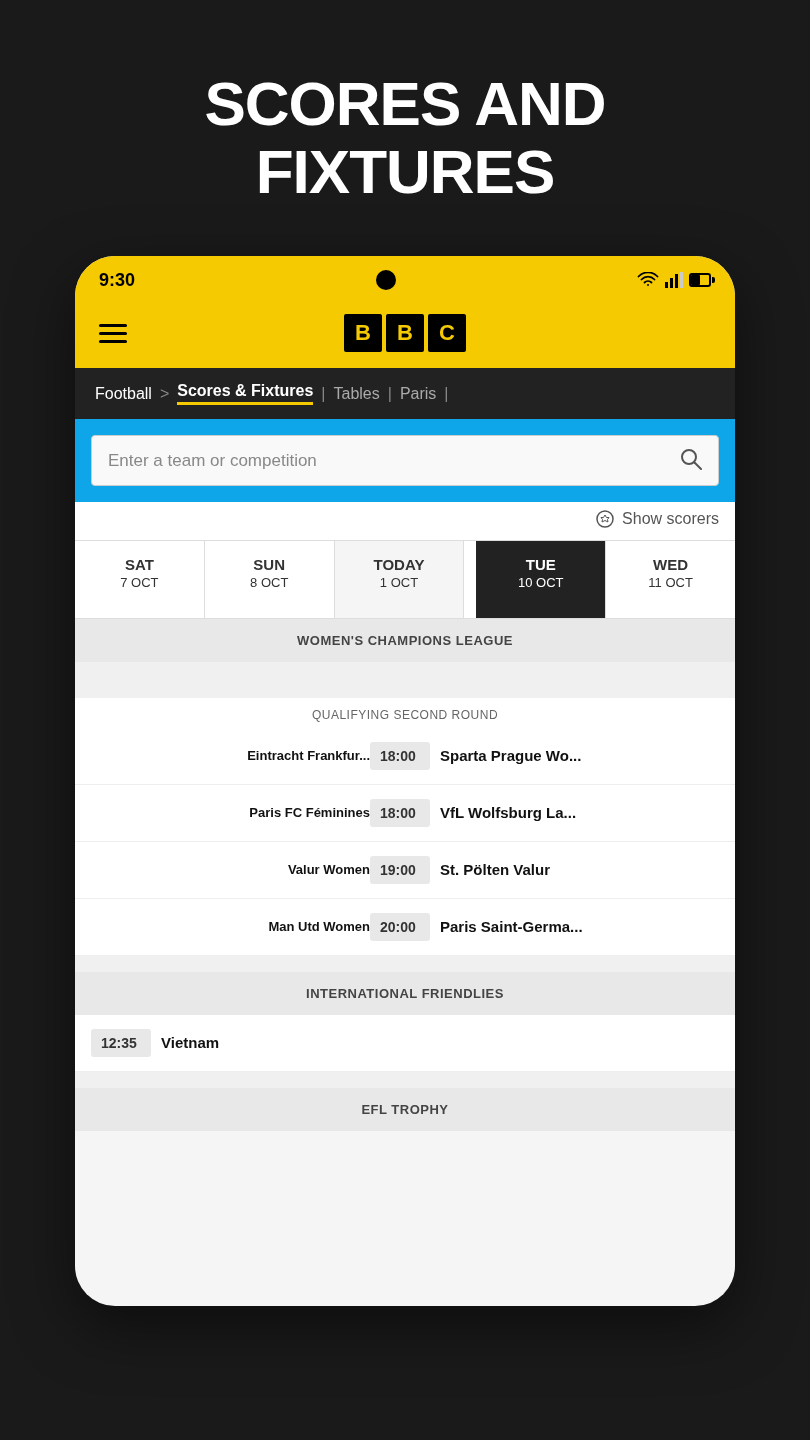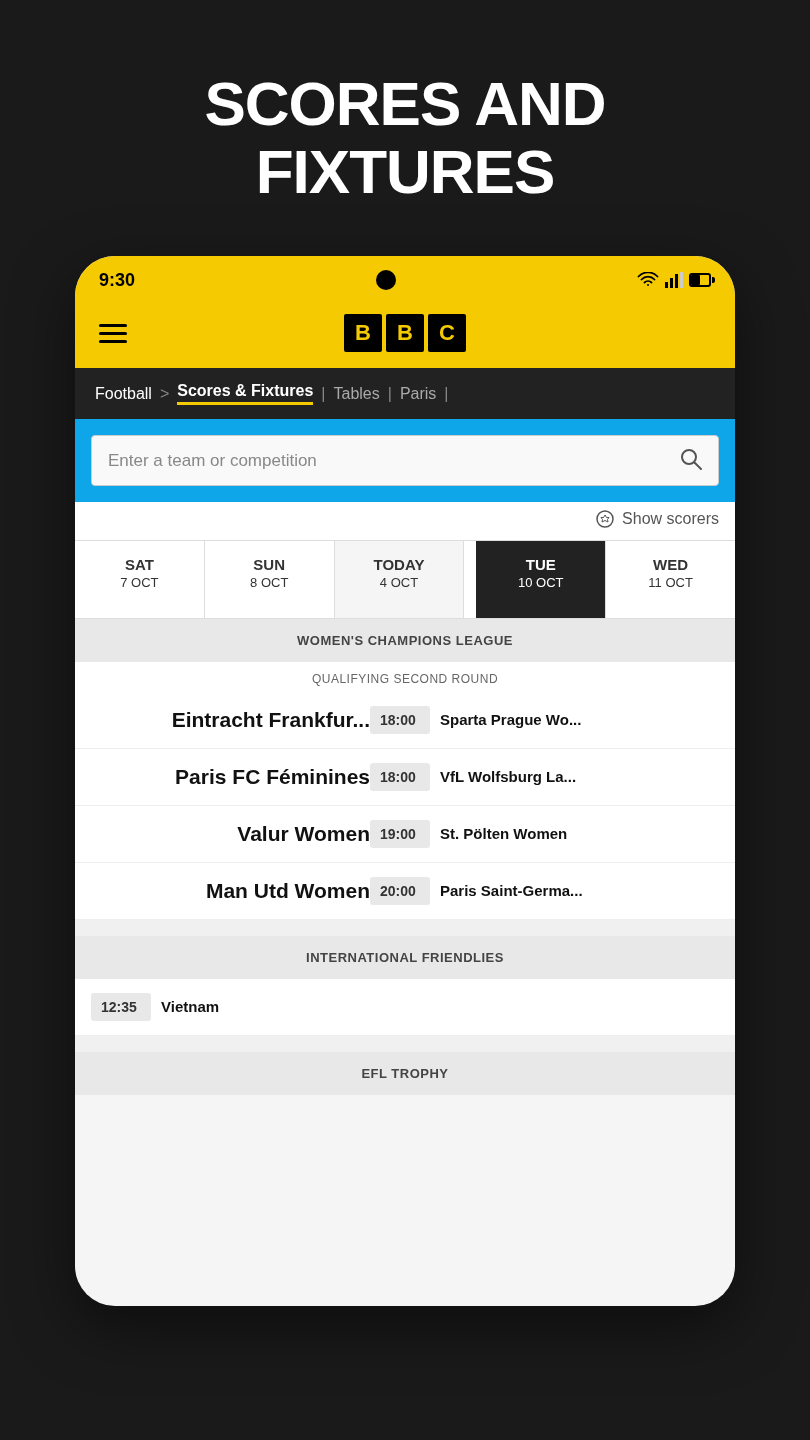--- a/index.html
+++ b/index.html
@@ -301,34 +301,35 @@
     }
 
     .round-header {
       text-align: center;
       padding: 10px 16px 6px;
       font-size: 12px;
       color: #666;
       letter-spacing: 0.5px;
       text-transform: uppercase;
       background: #fff;
+      margin-top: 36px;
     }
 
     .match-row {
       display: flex;
       align-items: center;
       padding: 14px 16px;
       background: #fff;
       border-bottom: 1px solid #eee;
     }
 
     .team-home {
       flex: 1;
       text-align: right;
-      font-size: 21px;
+      font-size: 13px;
       font-weight: 700;
       color: #111;
     }
 
     .match-time {
       background: #e8e8e8;
       color: #333;
       font-size: 14px;
       font-weight: 600;
       padding: 6px 10px;
@@ -441,21 +442,21 @@
     <div class="date-tab">
           <span class="day-name">SAT</span>
           <span class="day-date">7 OCT</span>
         </div>
         <div class="date-tab">
           <span class="day-name">SUN</span>
           <span class="day-date">8 OCT</span>
         </div>
         <div class="date-tab today">
           <span class="day-name">TODAY</span>
-          <span class="day-date">4 OCT</span>
+          <span class="day-date">1 OCT</span>
         </div>
         <div class="date-tab active">
           <span class="day-name">TUE</span>
           <span class="day-date">10 OCT</span>
         </div>
         <div class="date-tab">
           <span class="day-name">WED</span>
           <span class="day-date">11 OCT</span>
         </div>
       </div>
@@ -469,21 +470,21 @@
       <span class="team-away">Sparta Prague Wo...</span>
     </div>
         <div class="match-row">
       <span class="team-home">Paris FC Féminines</span>
       <span class="match-time">18:00</span>
       <span class="team-away">VfL Wolfsburg La...</span>
     </div>
         <div class="match-row">
       <span class="team-home">Valur Women</span>
       <span class="match-time">19:00</span>
-      <span class="team-away">St. Pölten Women</span>
+      <span class="team-away">St. Pölten Valur</span>
     </div>
         <div class="match-row">
       <span class="team-home">Man Utd Women</span>
       <span class="match-time">20:00</span>
       <span class="team-away">Paris Saint-Germa...</span>
     </div>
         <div class="section-gap"></div>
         <div class="competition-header">INTERNATIONAL FRIENDLIES</div>
         <div class="match-row">
       <span class="match-time">12:35</span>

